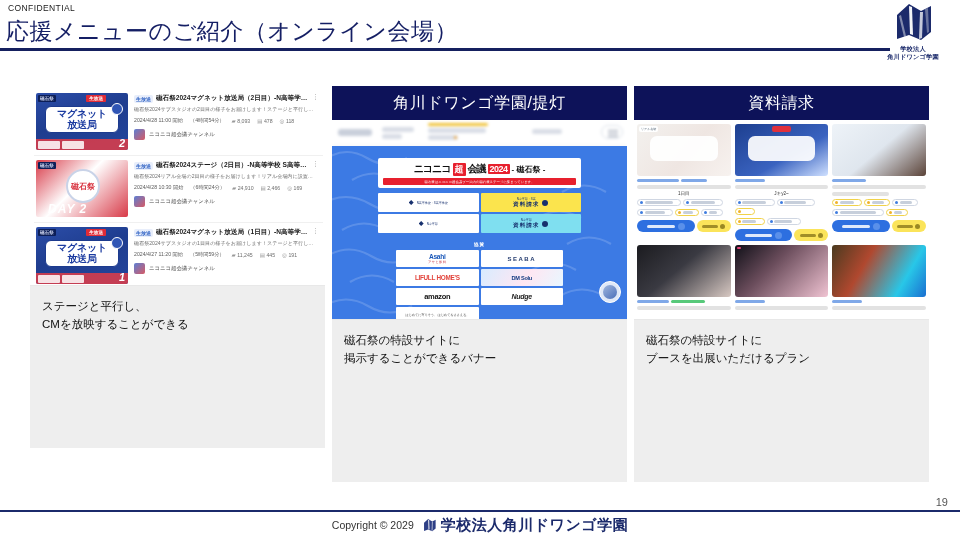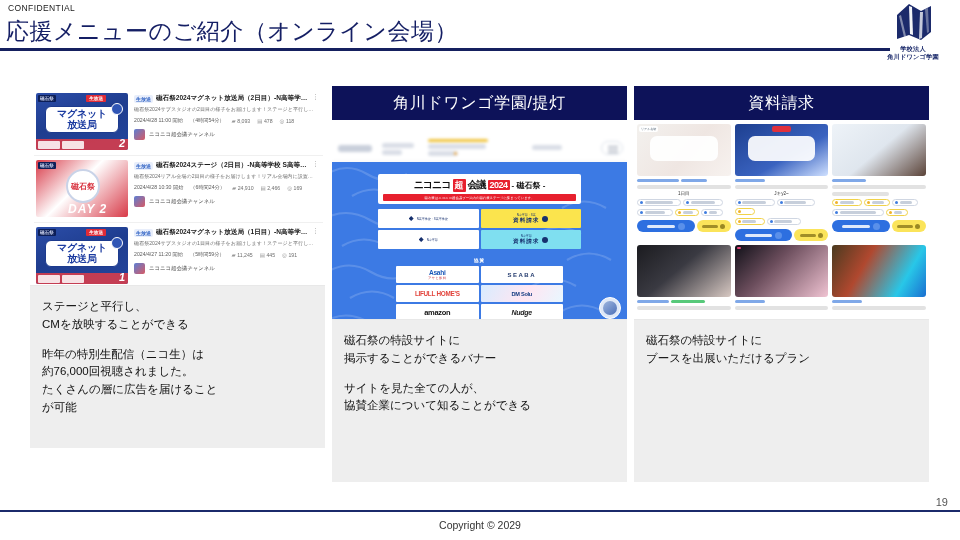--- a/index.html
+++ b/index.html
@@ -95,21 +95,21 @@
     position: absolute; left: 0; bottom: 0; width: 100%; height: 11px;
     background: rgba(225,60,70,.85); display: flex; align-items: center; gap: 2px; padding: 0 2px;
   }
   .th-chip { background: #fff; height: 8px; width: 22px; border-radius: 1px; opacity: .85; }
   .th-day { position: absolute; right: 3px; bottom: 1px; color: #fff; font-size: 11px; font-weight: bold; font-style: italic; }
   .th-fest {
     position: absolute; left: 30px; top: 9px; width: 34px; height: 34px; border-radius: 50%;
     background: #fff; border: 2px solid #c9d3e8; display: flex; align-items: center; justify-content: center;
   }
   .th-fest span { color: #d8323f; font-size: 8px; font-weight: bold; }
-  .th-dayred { position: absolute; left: 32px; bottom: 1px; color: #fff; font-size: 12px; font-weight: bold; font-style: italic; letter-spacing: 1px; }
+  .th-dayred { position: absolute; left: 12px; bottom: 1px; color: #fff; font-size: 12px; font-weight: bold; font-style: italic; letter-spacing: 1px; }
 
   .vmeta { flex: 1; min-width: 0; padding-top: 1px; }
   .vtitle { display: flex; align-items: flex-start; gap: 3px; }
   .vtag {
     background: #e8eefb; color: #2f62c4; font-size: 5px; font-weight: bold;
     padding: 1px 2px; border-radius: 2px; flex: 0 0 auto; margin-top: 1px;
   }
   .vt-text {
     font-size: 6.6px; font-weight: bold; color: #1c1c1c; line-height: 1.2;
     white-space: nowrap; overflow: hidden; text-overflow: clip; flex: 1; min-width: 0;
@@ -124,21 +124,21 @@
   .vstats .st { display: flex; align-items: center; gap: 1.5px; }
   .vstats .gi { color: #9a9a9a; font-size: 5.5px; }
   .vchan { display: flex; align-items: center; gap: 4px; margin-top: 5px; }
   .vchan-ico {
     width: 11px; height: 11px; border-radius: 2px;
     background: linear-gradient(135deg,#5b7fd4,#d85a64); flex: 0 0 11px;
   }
   .vchan-name { font-size: 5.4px; color: #4a4a4a; }
 
   
-  .site { width: 100%; height: 100%; background: #fff; position: relative; margin-top: 16px; }
+  .site { width: 100%; height: 100%; background: #fff; position: relative; }
   .site-nav { height: 26px; background: #fff; position: relative; border-bottom: 1px solid #efefef; }
   .blur { filter: blur(1.6px); }
   .nav-pill { position: absolute; height: 5px; background: #d9dde6; border-radius: 3px; }
   .nav-pill.l { height: 7px; background: #c9cfdb; }
   .nav-underline { position: absolute; left: 96px; top: 3px; width: 60px; height: 3px; background: #f0c33a; border-radius: 2px; }
   .nav-dot { position: absolute; left: 122px; top: 16px; width: 3px; height: 3px; border-radius: 50%; background: #f4a93a; }
   .nav-rt { position: absolute; right: 4px; top: 5px; width: 22px; height: 14px; border: 1px solid #dadfe8; border-radius: 7px; background: #fff; }
   .nav-rt i { position: absolute; right: 4px; top: 4px; width: 10px; height: 1.4px; background: #8d96a8; box-shadow: 0 3px 0 #8d96a8, 0 6px 0 #8d96a8; }
 
   .site-body { position: absolute; left: 0; top: 26px; right: 0; bottom: 0; background: #3c7ae4; overflow: hidden; }
@@ -388,24 +388,20 @@
               </div>
             </div>
           </div>
 
         </div>
       </div>
       <div class="desc">
         <div class="para">ステージと平行し、
 CMを放映することができる</div>
         <div class="gap"></div>
-        <div class="para">昨年の特別生配信（ニコ生）は
-約76,000回視聴されました。
-たくさんの層に広告を届けること
-が可能</div>
       </div>
     </div>
 
     <div class="col">
       <div class="col-head">角川ドワンゴ学園/提灯</div>
       <div class="shot">
         <div class="site">
           <div class="site-nav blur">
             <div class="nav-pill l" style="left:6px;top:9px;width:34px;"></div>
             <div class="nav-pill" style="left:50px;top:7px;width:32px;"></div>
@@ -512,22 +508,20 @@
             <div class="mascot">
               <div class="face"></div>
             </div>
           </div>
         </div>
       </div>
       <div class="desc">
         <div class="para">磁石祭の特設サイトに
 掲示することができるバナー</div>
         <div class="gap"></div>
-        <div class="para">サイトを見た全ての人が、
-協賛企業について知ることができる</div>
       </div>
     </div>
 
     <div class="col">
       <div class="col-head">資料請求</div>
       <div class="shot">
         <div class="booths">
 
           <div class="bcard">
             <div class="bthumb t1">
@@ -707,16 +701,24 @@
 ブースを出展いただけるプラン</div>
         <div class="gap"></div>
       </div>
     </div>
 
   </div>
 
   <div class="foot-rule"></div>
   <div class="footer">
     <span class="copy">Copyright © 2029</span>
+    <span class="foot-brand">
+      <svg class="foot-mark" viewBox="0 0 44 42">
+        <path d="M6 13 L18 2 L30 9 L40 4 L40 30 L30 38 L18 33 L6 37 Z" fill="#2e3f86"></path>
+        <path d="M18 4 L19 32 L22 33 L21 5 Z" fill="#ffffff" opacity=".9"></path>
+        <path d="M29 10 L28 37 L31 36 L32 10 Z" fill="#ffffff" opacity=".6"></path>
+      </svg>
+      <span class="foot-name">学校法人角川ドワンゴ学園</span>
+    </span>
   </div>
   <div class="pageno">19</div>
 
 </div>
 
 </body></html>

